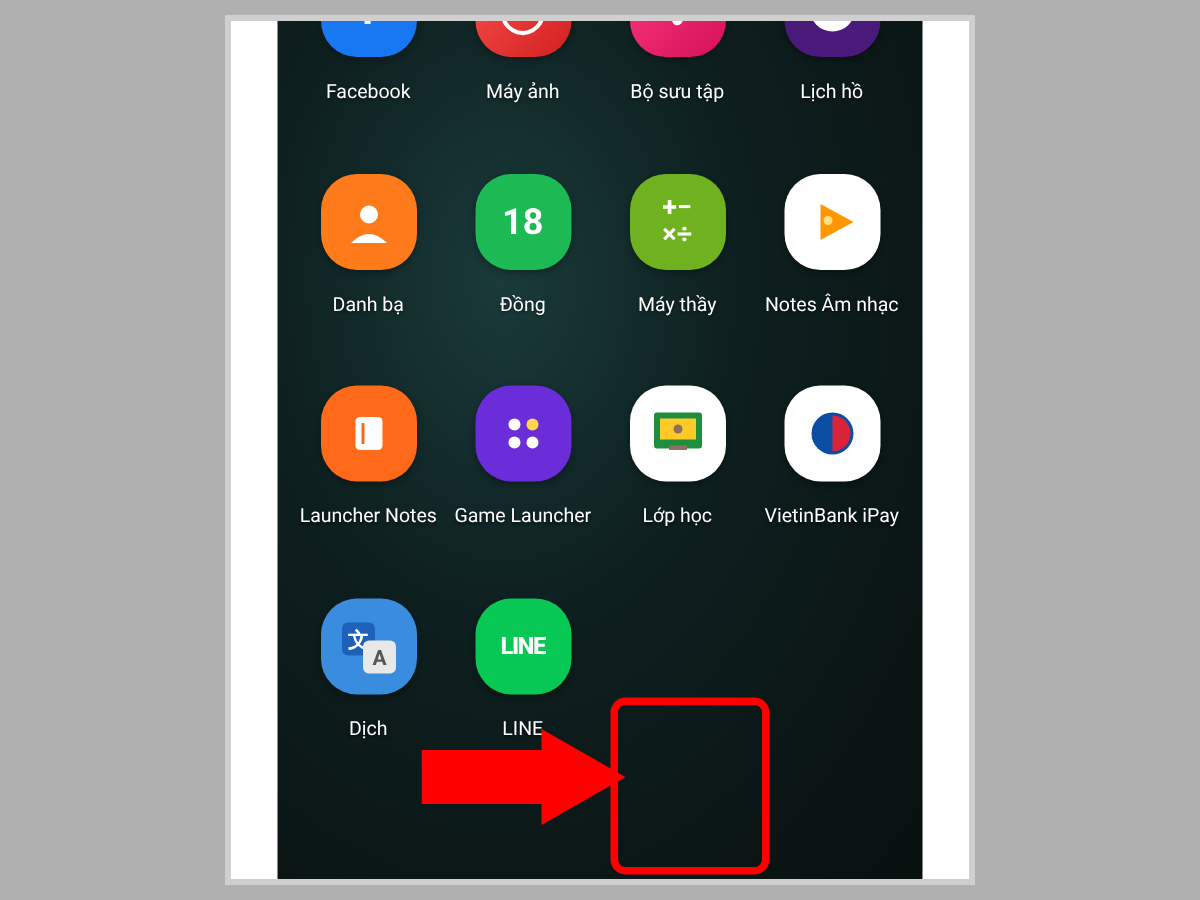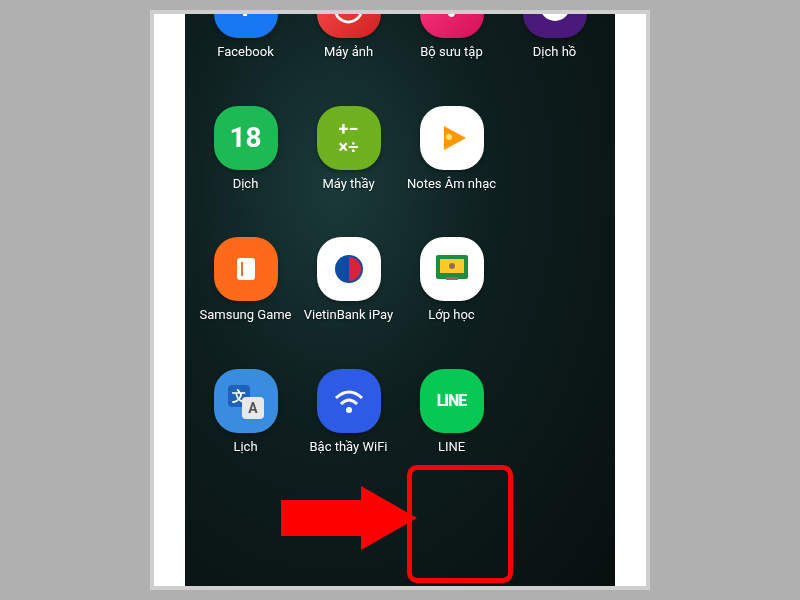--- a/index.html
+++ b/index.html
@@ -56,21 +56,21 @@
     align-items: center;
     justify-content: center;
     font-size: 28px;
     font-weight: bold;
     color: #fff;
     box-shadow: 0 2px 4px rgba(0,0,0,.3);
   }
   .label {
     color: #fff;
     font-size: 13px;
-    margin-top: 6px;
+    margin-top: 16px;
     text-align: center;
     line-height: 1.2;
     max-width: 92px;
     text-shadow: 0 1px 2px rgba(0,0,0,.6);
   }
   .highlight-box {
     position: absolute;
     border: 5px solid #ff0000;
     border-radius: 10px;
     width: 96px;
@@ -124,28 +124,37 @@
         <div class="label">Bộ sưu tập</div>
       </div>
       <div class="app">
         <div class="icon bg-clock squircle">
           <svg width="40" height="40" viewBox="0 0 40 40">
               <circle cx="20" cy="20" r="15" fill="#fff"></circle>
               <line x1="20" y1="20" x2="20" y2="10" stroke="#4a1a7a" stroke-width="2"></line>
               <line x1="20" y1="20" x2="27" y2="22" stroke="#4a1a7a" stroke-width="2"></line>
             </svg>
         </div>
-        <div class="label">Dịch hồ</div>
+        <div class="label">Lịch hồ</div>
       </div>
     </div>
 
     <div class="grid row2">
       <div class="app">
-        <div class="icon bg-calendar squircle" style="font-size:28px;">18</div>
-        <div class="label">Dịch</div>
+        <div class="icon bg-contacts squircle">
+          <svg width="36" height="36" viewBox="0 0 36 36">
+              <circle cx="18" cy="13" r="6" fill="#fff"></circle>
+              <path d="M6 32 Q18 20 30 32 Z" fill="#fff"></path>
+            </svg>
+        </div>
+        <div class="label">Danh bạ</div>
+      </div>
+      <div class="app">
+        <div class="icon bg-calendar squircle" style="font-size:24px;">18</div>
+        <div class="label">Đồng</div>
       </div>
       <div class="app">
         <div class="icon bg-calc squircle" style="font-size:18px;line-height:1;">+−<br>×÷</div>
         <div class="label">Máy thầy</div>
       </div>
       <div class="app">
         <div class="icon bg-playmusic squircle">
           <svg width="40" height="40" viewBox="0 0 40 40">
               <polygon points="12,8 34,20 12,32" fill="#ff9800"></polygon>
               <circle cx="17" cy="19" r="3" fill="#ffe082"></circle>
@@ -156,65 +165,66 @@
     </div>
 
     <div class="grid row3">
       <div class="app">
         <div class="icon bg-notes squircle">
           <svg width="34" height="34" viewBox="0 0 34 34">
               <rect x="8" y="6" width="18" height="22" rx="3" fill="#fff"></rect>
               <rect x="12" y="10" width="2" height="14" fill="#ff6a1a"></rect>
             </svg>
         </div>
-        <div class="label">Samsung Game</div>
-      </div>
-      <div class="app">
-        <div class="icon bg-vietinbank squircle">
-          <svg width="40" height="40" viewBox="0 0 40 40">
-              <circle cx="20" cy="20" r="14" fill="#0b4da2"></circle>
-              <path d="M20 8 A12 12 0 0 1 20 32" fill="#d9233a"></path>
-            </svg>
-        </div>
-        <div class="label">VietinBank iPay</div>
+        <div class="label">Launcher Notes</div>
+      </div>
+      <div class="app">
+        <div class="icon bg-gamelauncher squircle">
+          <svg width="30" height="30" viewBox="0 0 30 30">
+              <circle cx="9" cy="9" r="4" fill="#fff"></circle>
+              <circle cx="21" cy="9" r="4" fill="#ffd54f"></circle>
+              <circle cx="9" cy="21" r="4" fill="#fff"></circle>
+              <circle cx="21" cy="21" r="4" fill="#fff"></circle>
+            </svg>
+        </div>
+        <div class="label">Game Launcher</div>
       </div>
       <div class="app">
         <div class="icon bg-classroom squircle">
           <svg width="44" height="44" viewBox="0 0 44 44">
               <rect x="6" y="8" width="32" height="24" rx="2" fill="#1e8e3e"></rect>
               <rect x="10" y="12" width="24" height="14" fill="#ffca28"></rect>
               <circle cx="22" cy="19" r="3" fill="#8d6e63"></circle>
               <rect x="16" y="30" width="12" height="3" fill="#8d6e63"></rect>
             </svg>
         </div>
         <div class="label">Lớp học</div>
       </div>
+      <div class="app">
+        <div class="icon bg-vietinbank squircle">
+          <svg width="40" height="40" viewBox="0 0 40 40">
+              <circle cx="20" cy="20" r="14" fill="#0b4da2"></circle>
+              <path d="M20 8 A12 12 0 0 1 20 32" fill="#d9233a"></path>
+            </svg>
+        </div>
+        <div class="label">VietinBank iPay</div>
+      </div>
     </div>
 
     <div class="grid row4">
       <div class="app">
         <div class="icon bg-translate squircle">
           <svg width="44" height="44" viewBox="0 0 44 44">
               <rect x="4" y="6" width="22" height="22" rx="4" fill="#1e61b8"></rect>
               <text x="15" y="22" font-size="14" fill="#fff" text-anchor="middle">文</text>
               <rect x="18" y="18" width="22" height="22" rx="4" fill="#e8e8e8"></rect>
               <text x="29" y="34" font-size="14" fill="#555" text-anchor="middle">A</text>
             </svg>
         </div>
-        <div class="label">Lịch</div>
-      </div>
-      <div class="app">
-        <div class="icon bg-wifi squircle">
-          <svg width="38" height="38" viewBox="0 0 38 38">
-              <path d="M6 16 Q19 4 32 16" stroke="#fff" stroke-width="3" fill="none"></path>
-              <path d="M11 22 Q19 14 27 22" stroke="#fff" stroke-width="3" fill="none"></path>
-              <circle cx="19" cy="28" r="3" fill="#fff"></circle>
-            </svg>
-        </div>
-        <div class="label">Bậc thầy WiFi</div>
+        <div class="label">Dịch</div>
       </div>
       <div class="app">
         <div class="icon bg-line squircle" style="font-size:16px;font-weight:800;letter-spacing:-1px;">LINE</div>
         <div class="label">LINE</div>
       </div>
     </div>
 
     <div class="highlight-box"></div>
     <svg class="arrow" width="140" height="70">
       <polygon points="0,16 80,16 80,2 136,34 80,66 80,52 0,52" fill="#ff0000"></polygon>

